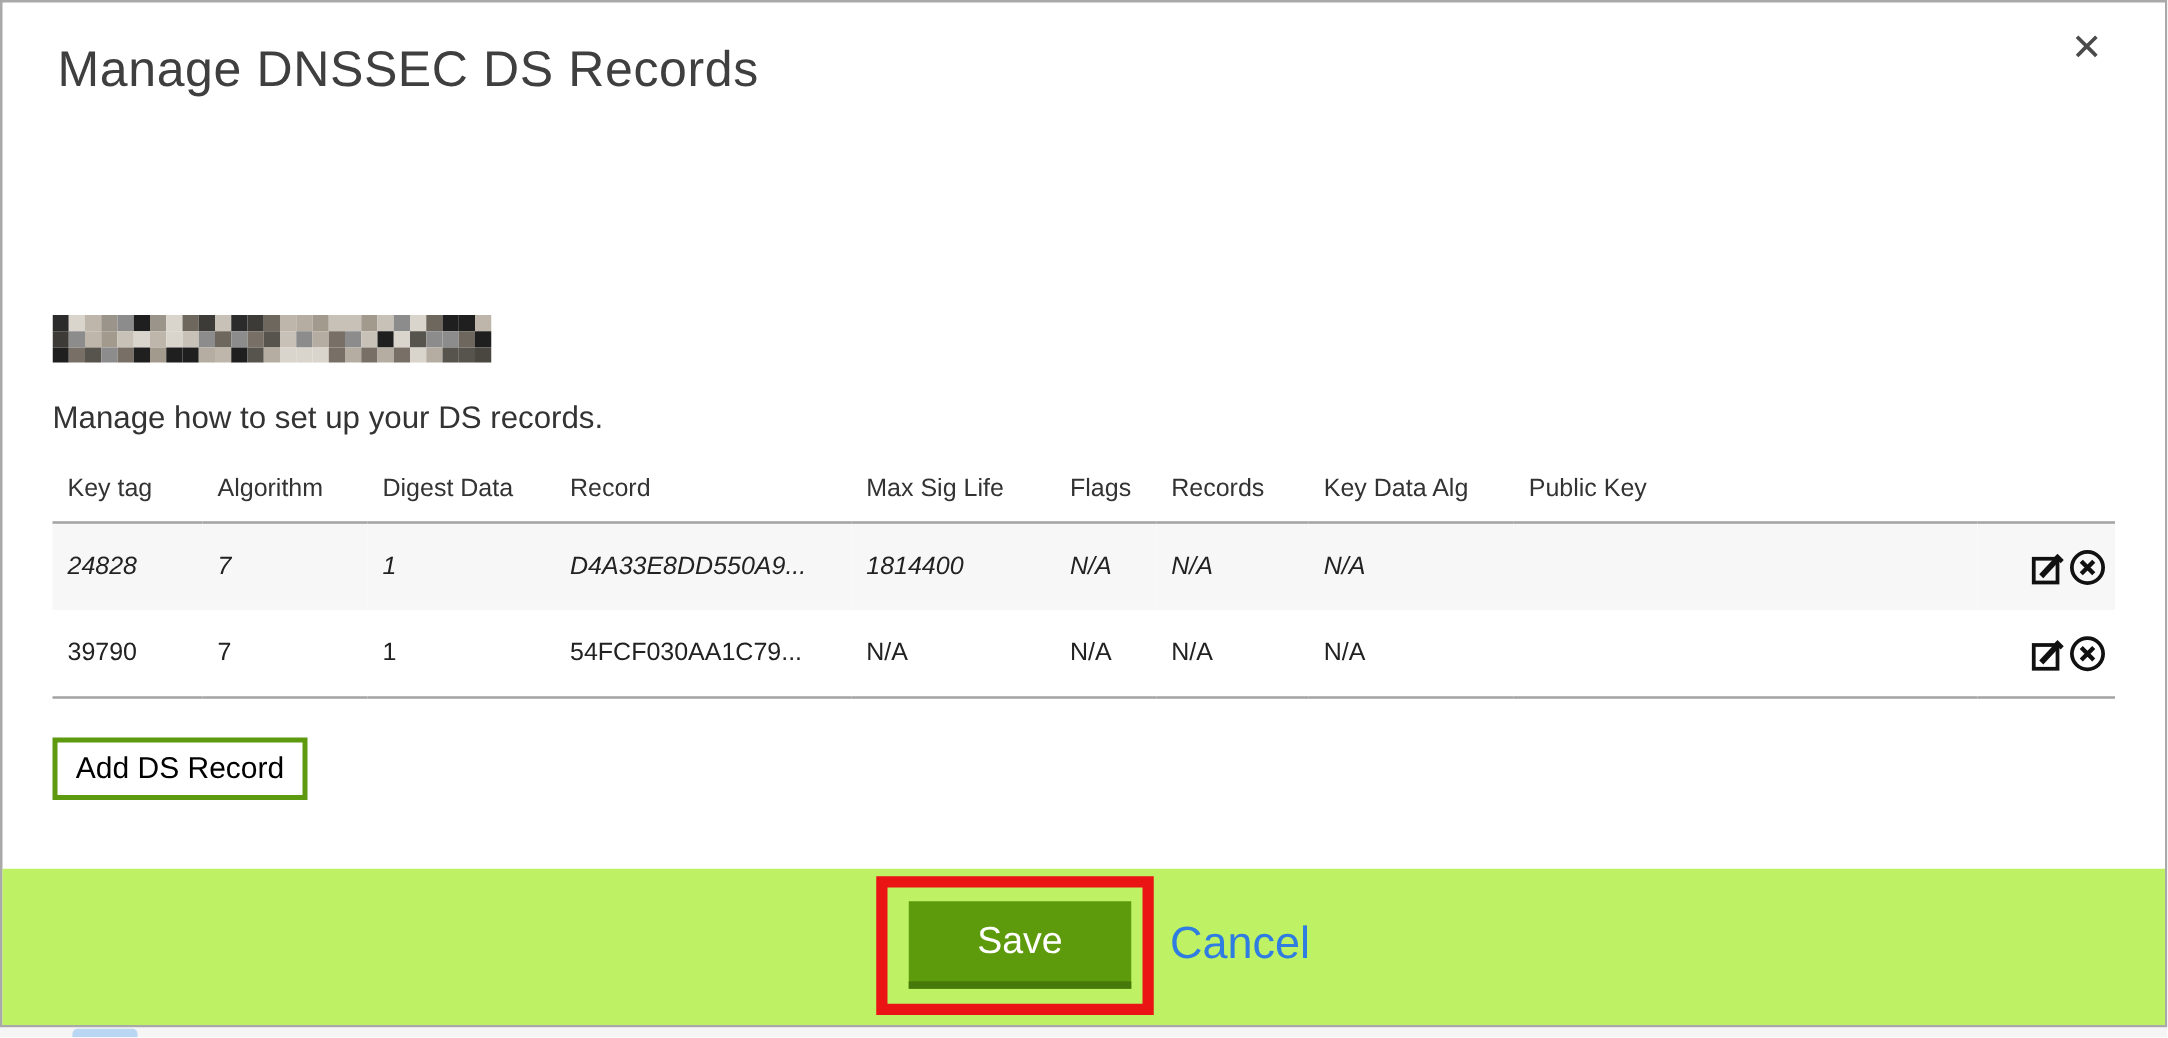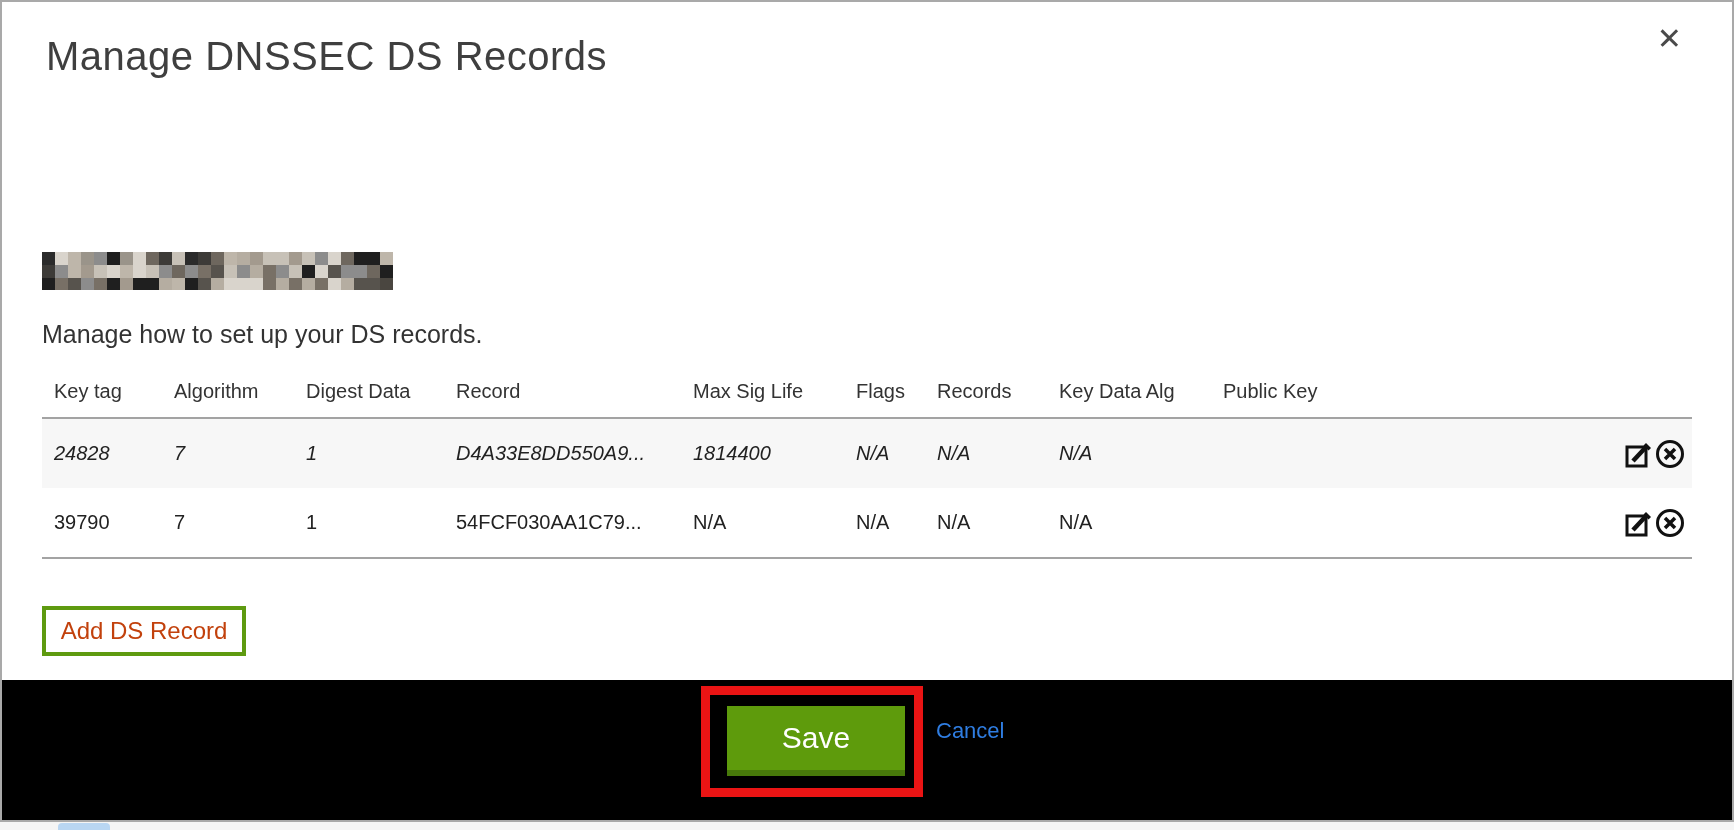--- a/index.html
+++ b/index.html
@@ -26,26 +26,26 @@
 
   .ds-table-wrap{position:absolute;left:40px;top:364px;width:1650px;}
   table{width:100%;border-collapse:collapse;table-layout:fixed;}
   th{font-weight:400;font-size:20px;color:#333;text-align:left;padding:14px 0 14px 12px;}
   tbody{border-top:2px solid var(--border-gray);border-bottom:2px solid var(--border-gray);}
   td{font-size:20px;color:#222;text-align:left;padding:0 0 0 12px;height:70px;vertical-align:middle;}
   tbody tr.striped{background:#f7f7f7;font-style:italic;}
   td.actions{text-align:right;padding-right:6px;white-space:nowrap;}
   .icon-btn{display:inline-block;vertical-align:middle;cursor:pointer;line-height:0;}
 
-  .add-btn{position:absolute;left:40px;top:604px;width:204px;height:50px;background:#fff;border:4px solid var(--green-border);color:#c2410c;font-size:24px;font-family:inherit;cursor:pointer;text-align:center;line-height:42px;}
+  .add-btn{position:absolute;left:40px;top:588px;width:204px;height:50px;background:#fff;border:4px solid var(--green-border);color:#000000;font-size:24px;font-family:inherit;cursor:pointer;text-align:center;line-height:42px;}
 
-  .footer{position:absolute;left:0;right:0;bottom:0;height:140px;background:#000000;}
+  .footer{position:absolute;left:0;right:0;bottom:0;height:125px;background:#bef264;}
   .annotation-box{position:absolute;left:699px;top:6px;width:222px;height:111px;border:9px solid var(--annotation-red);pointer-events:none;}
   .save-btn{position:absolute;left:725px;top:26px;width:178px;height:70px;background:var(--green);border:none;border-bottom:6px solid var(--green-dark);color:#fff;font-size:30px;font-family:inherit;cursor:pointer;}
-  .cancel-link{position:absolute;left:934px;top:38px;font-size:22px;color:var(--blue-link);cursor:pointer;text-decoration:none;}
+  .cancel-link{position:absolute;left:934px;top:38px;font-size:36px;color:var(--blue-link);cursor:pointer;text-decoration:none;}
 
   .below-strip{position:absolute;left:0;right:0;bottom:0;height:8px;background:#f5f5f5;}
   .bg-glimpse{position:absolute;left:58px;bottom:0;width:52px;height:7px;background:#b9d6f2;border-radius:4px 4px 0 0;}
 </style>
 </head>
 <body>
 
 <div class="screen">
   <div class="modal">
 

